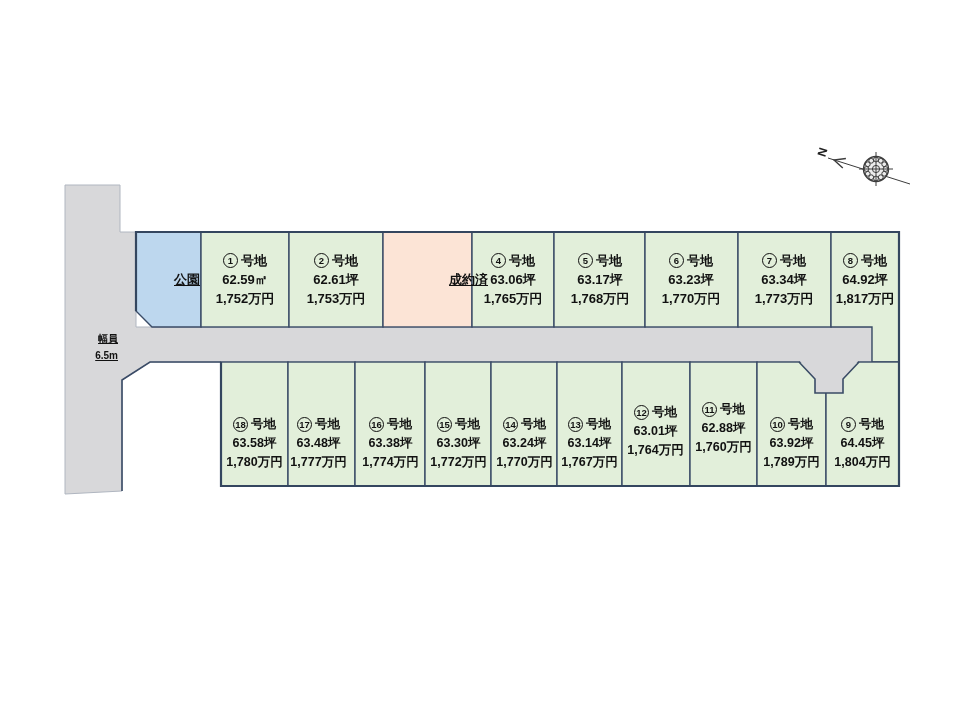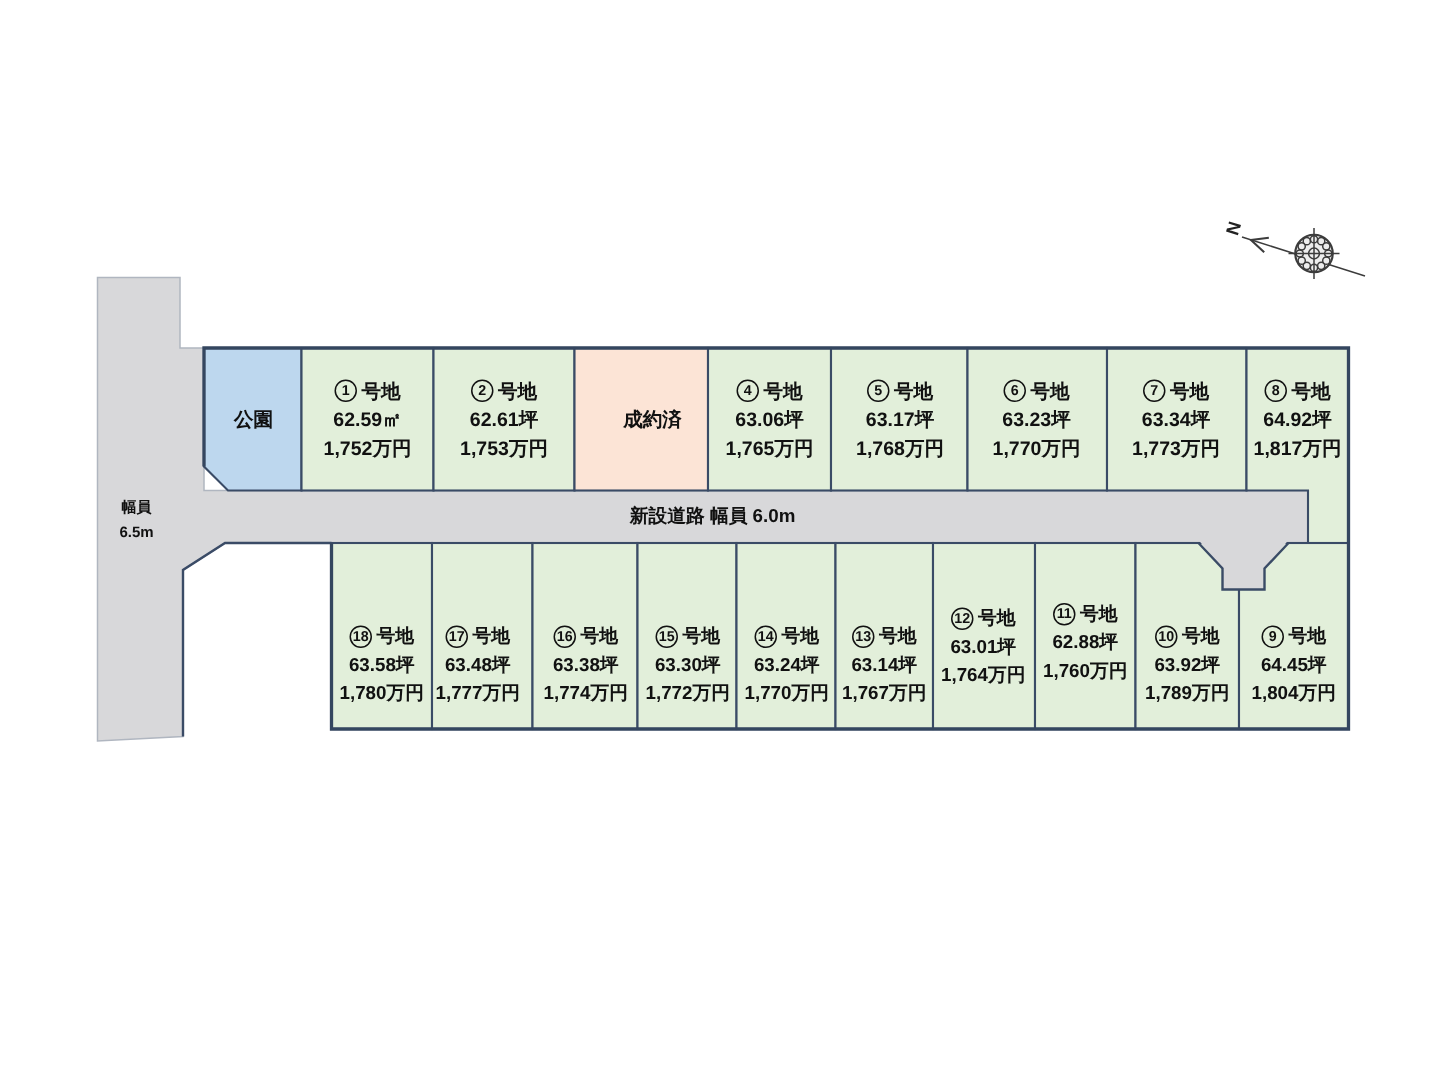--- a/index.html
+++ b/index.html
@@ -26,22 +26,23 @@
   }
   .lot-label.top{font-size:13px;}
   .lot-label.bottom{font-size:12.5px;margin-top:20px;}
   .l1{display:flex;align-items:center;justify-content:center;gap:3px;}
   .circ{
     box-sizing:border-box;width:15px;height:15px;border:1.3px solid #111;
     border-radius:50%;display:inline-flex;align-items:center;justify-content:center;
     font-size:9.5px;font-weight:bold;line-height:1;flex:0 0 auto;
   }
   .static-label{
-    position:absolute;font-weight:bold;text-align:center;white-space:nowrap;
+    position:absolute;font-weight:bold;text-align:right;white-space:nowrap;
     pointer-events:none;
+    text-decoration:underline;
   }
   #park-label{left:138px;top:271px;width:62px;font-size:13px;}
   #sold-label{left:382px;top:271px;width:106px;font-size:13px;}
   #new-road-label{left:325px;top:336px;width:300px;font-size:12.5px;}
   #west-road-label{left:64px;top:330px;width:54px;font-size:10px;line-height:17px;}
 </style>
 </head>
 <body>
 
 <div id="canvas">
@@ -97,21 +98,20 @@
           <circle cx="871.2" cy="160.8" r="2.4"></circle>
       </g>
       <circle class="compass-thin" cx="876" cy="169" r="3.6"></circle>
       <path class="compass-thin" d="M876,152 L876,186 M859,169 L893,169"></path>
       <text class="compass-n" x="818" y="158" transform="rotate(107 823 153)">N</text>
     </g>
   </svg>
 
   <div id="park-label" class="static-label">公園</div>
   <div id="sold-label" class="static-label">成約済</div>
-  <div id="new-road-label" class="static-label">新設道路 幅員 6.0m</div>
   <div id="west-road-label" class="static-label">
     <div>幅員</div>
     <div>6.5m</div>
   </div>
 
   <div class="lot-label top" style="left:200px;top:251px;width:90px;">
     <div class="l1">
         <span class="circ">1</span>
         <span>号地</span>
       </div>

